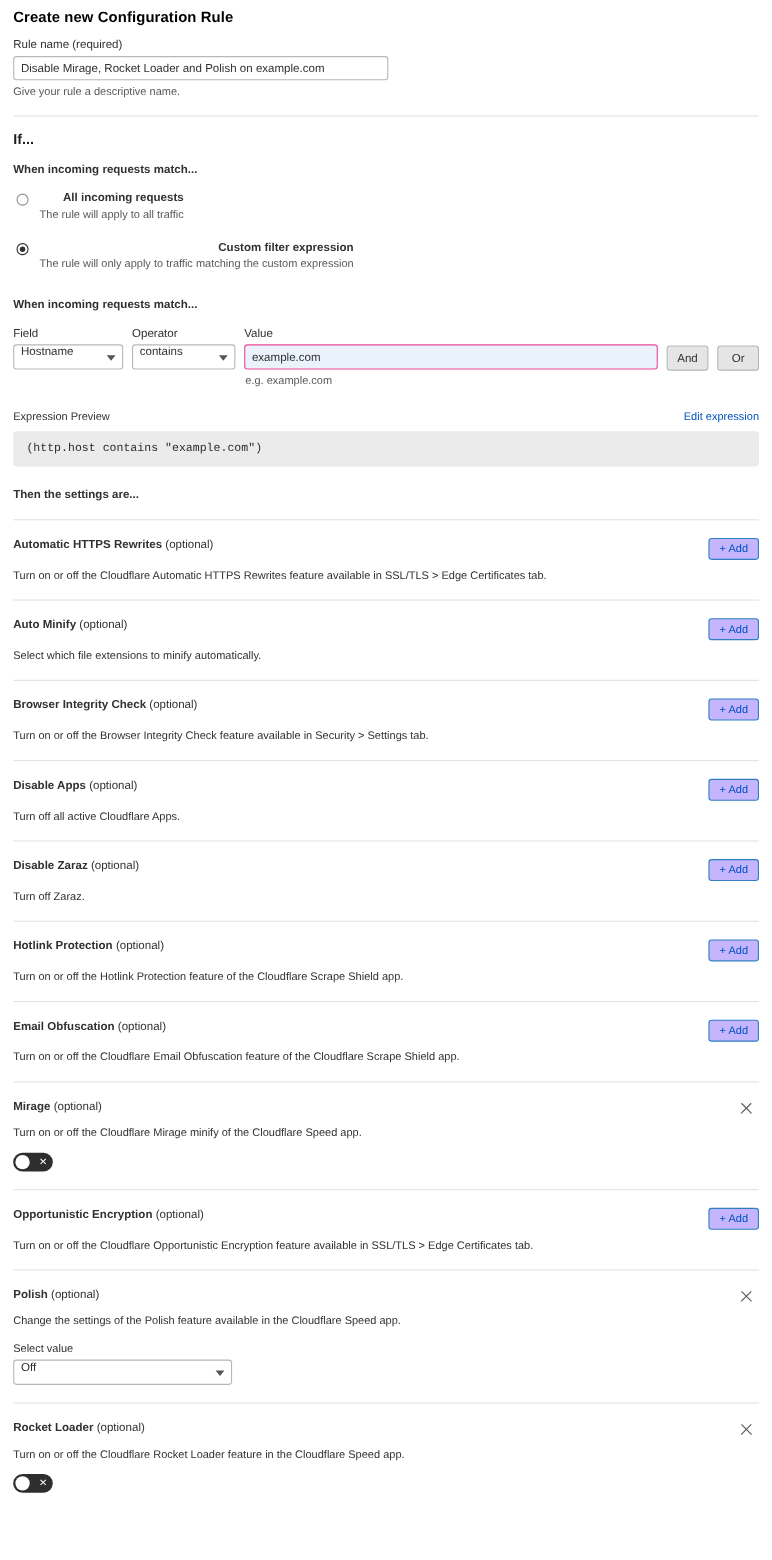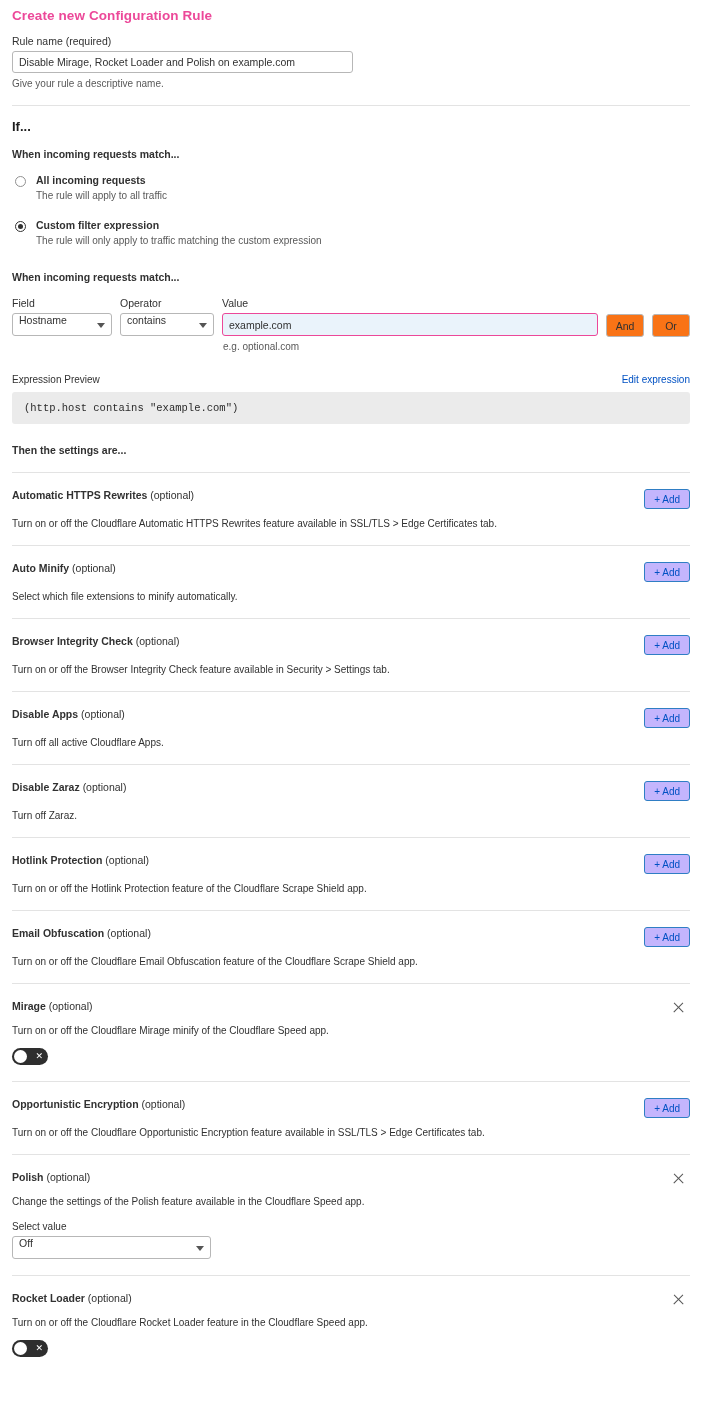--- a/index.html
+++ b/index.html
@@ -9,21 +9,21 @@
     font-family: "Liberation Sans", sans-serif;
     color: #313131;
   }
   body { width: 702px; min-height: 1418px; }
 
   .page { padding: 0 12px; }
 
   .page-title {
     font-size: 13.5px;
     font-weight: bold;
-    color: #ec4899;
+    color: #000000;
     padding: 8px 0 12px 0;
     letter-spacing: .1px;
   }
 
   .field-label {
     font-size: 10.5px;
     color: #313131;
     margin-bottom: 4px;
   }
   .helper-text {
@@ -80,21 +80,21 @@
   }
   .radio-outer.checked { border-color: #313131; }
   .radio-outer.checked::after {
     content: "";
     position: absolute;
     top: 2px; left: 2px;
     width: 5px; height: 5px;
     border-radius: 50%;
     background: #313131;
   }
-  .radio-texts { line-height: 1.25; }
+  .radio-texts { line-height: 1.25; text-align: right; }
   .radio-title {
     font-size: 10.5px;
     font-weight: bold;
     color: #313131;
   }
   .radio-desc {
     font-size: 10px;
     color: #595959;
     margin-top: 3px;
   }
@@ -143,21 +143,21 @@
     color: #313131;
     padding: 0 6px;
   }
 
   .btn-outline {
     height: 23px;
     min-width: 38px;
     padding: 0 8px;
     border: 1px solid #b7b7b7;
     border-radius: 3px;
-    background: #f97316;
+    background: #e5e5e5;
     font-size: 10.5px;
     font-family: "Liberation Sans", sans-serif;
     color: #313131;
     cursor: pointer;
   }
   .value-helper {
     font-size: 10px;
     color: #595959;
     margin-top: 5px;
     margin-left: 1px;
@@ -329,21 +329,21 @@
       <div class="field-label">Operator</div>
       <div class="select">
         <span>contains</span>
         <span class="caret"></span>
       </div>
     </div>
 
     <div class="col-value">
       <div class="field-label">Value</div>
       <input class="value-input" type="text" value="example.com" style="">
-      <div class="value-helper">e.g. optional.com</div>
+      <div class="value-helper">e.g. example.com</div>
     </div>
 
     <div style="padding-top:17px;">
       <button class="btn-outline">And</button>
     </div>
     <div style="padding-top:17px;">
       <button class="btn-outline">Or</button>
     </div>
   </div>
 

